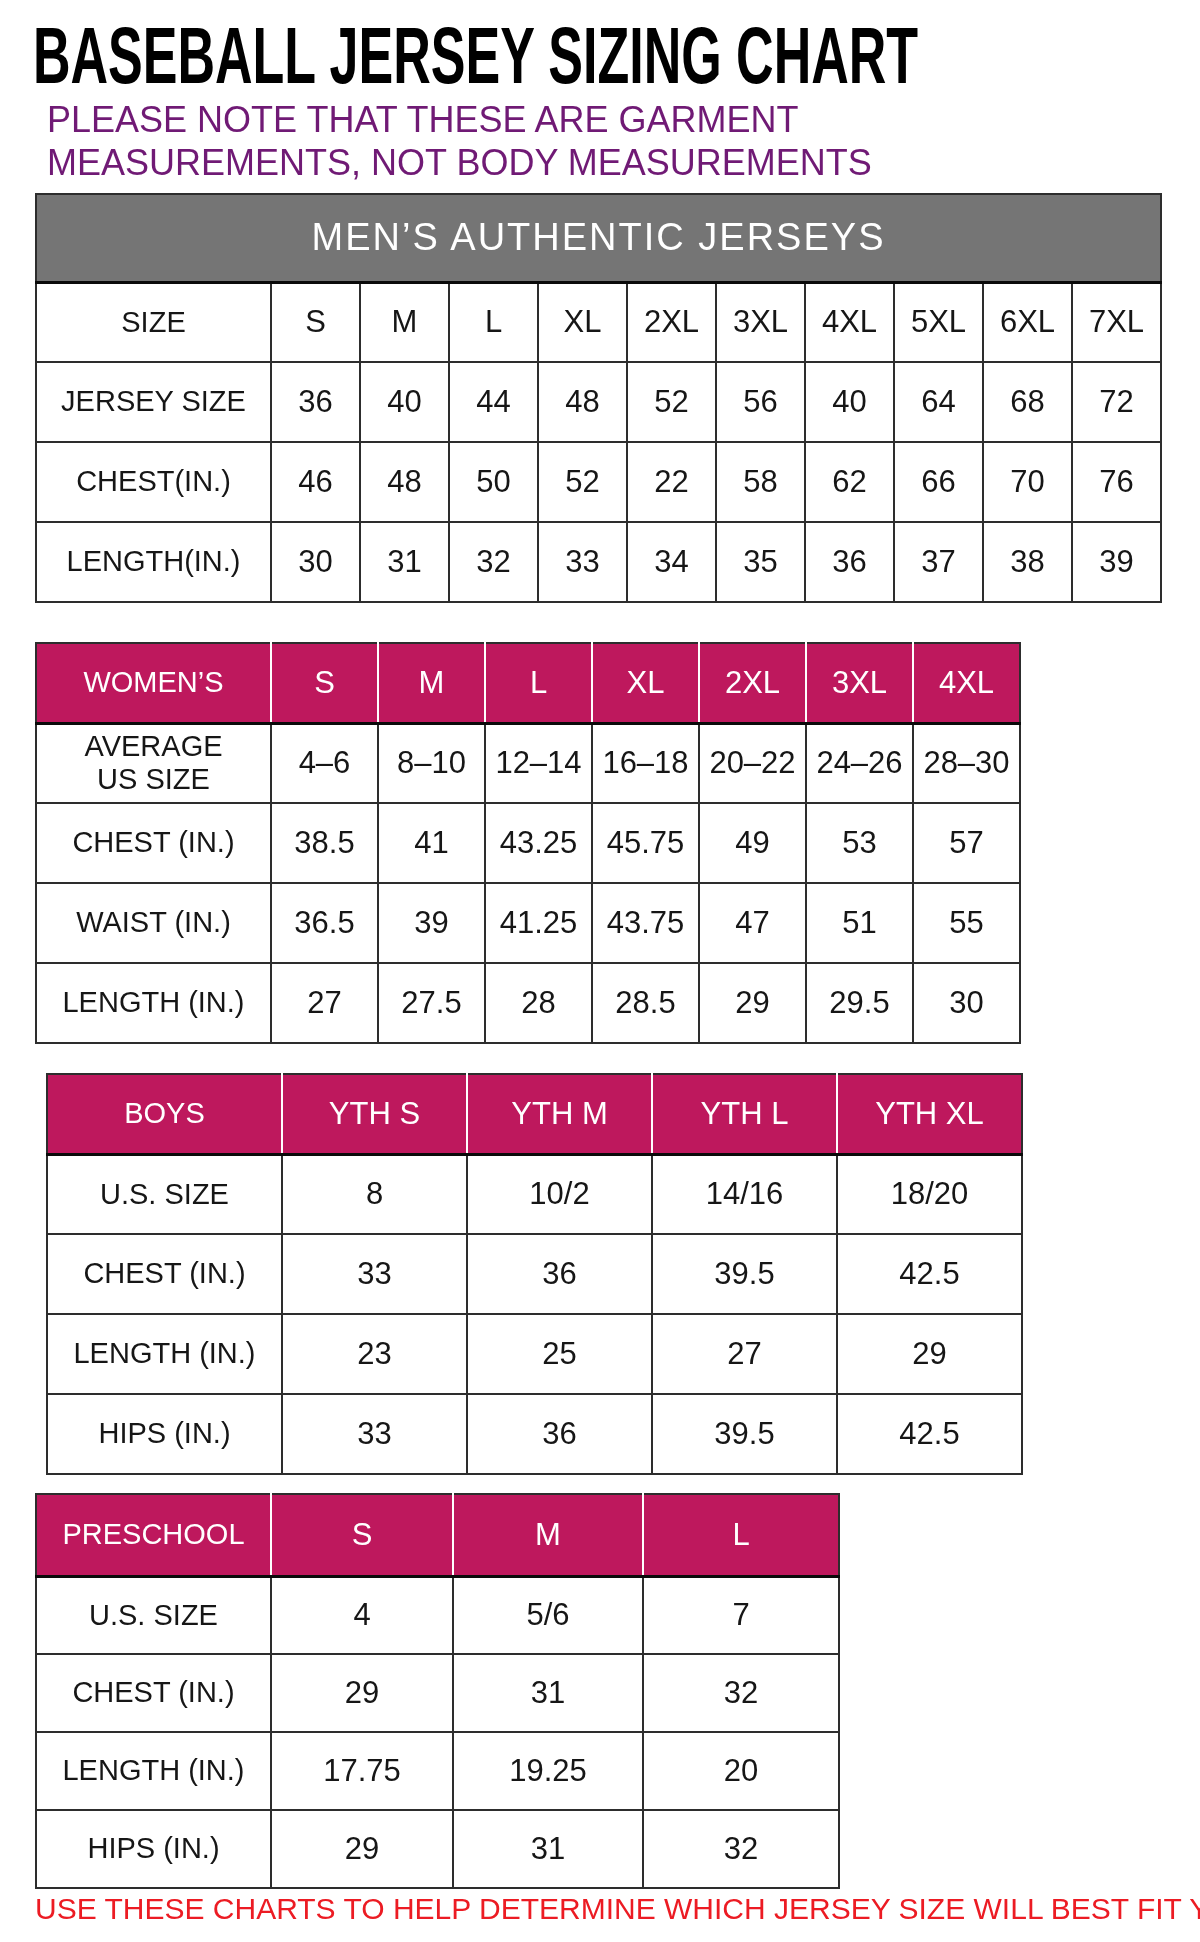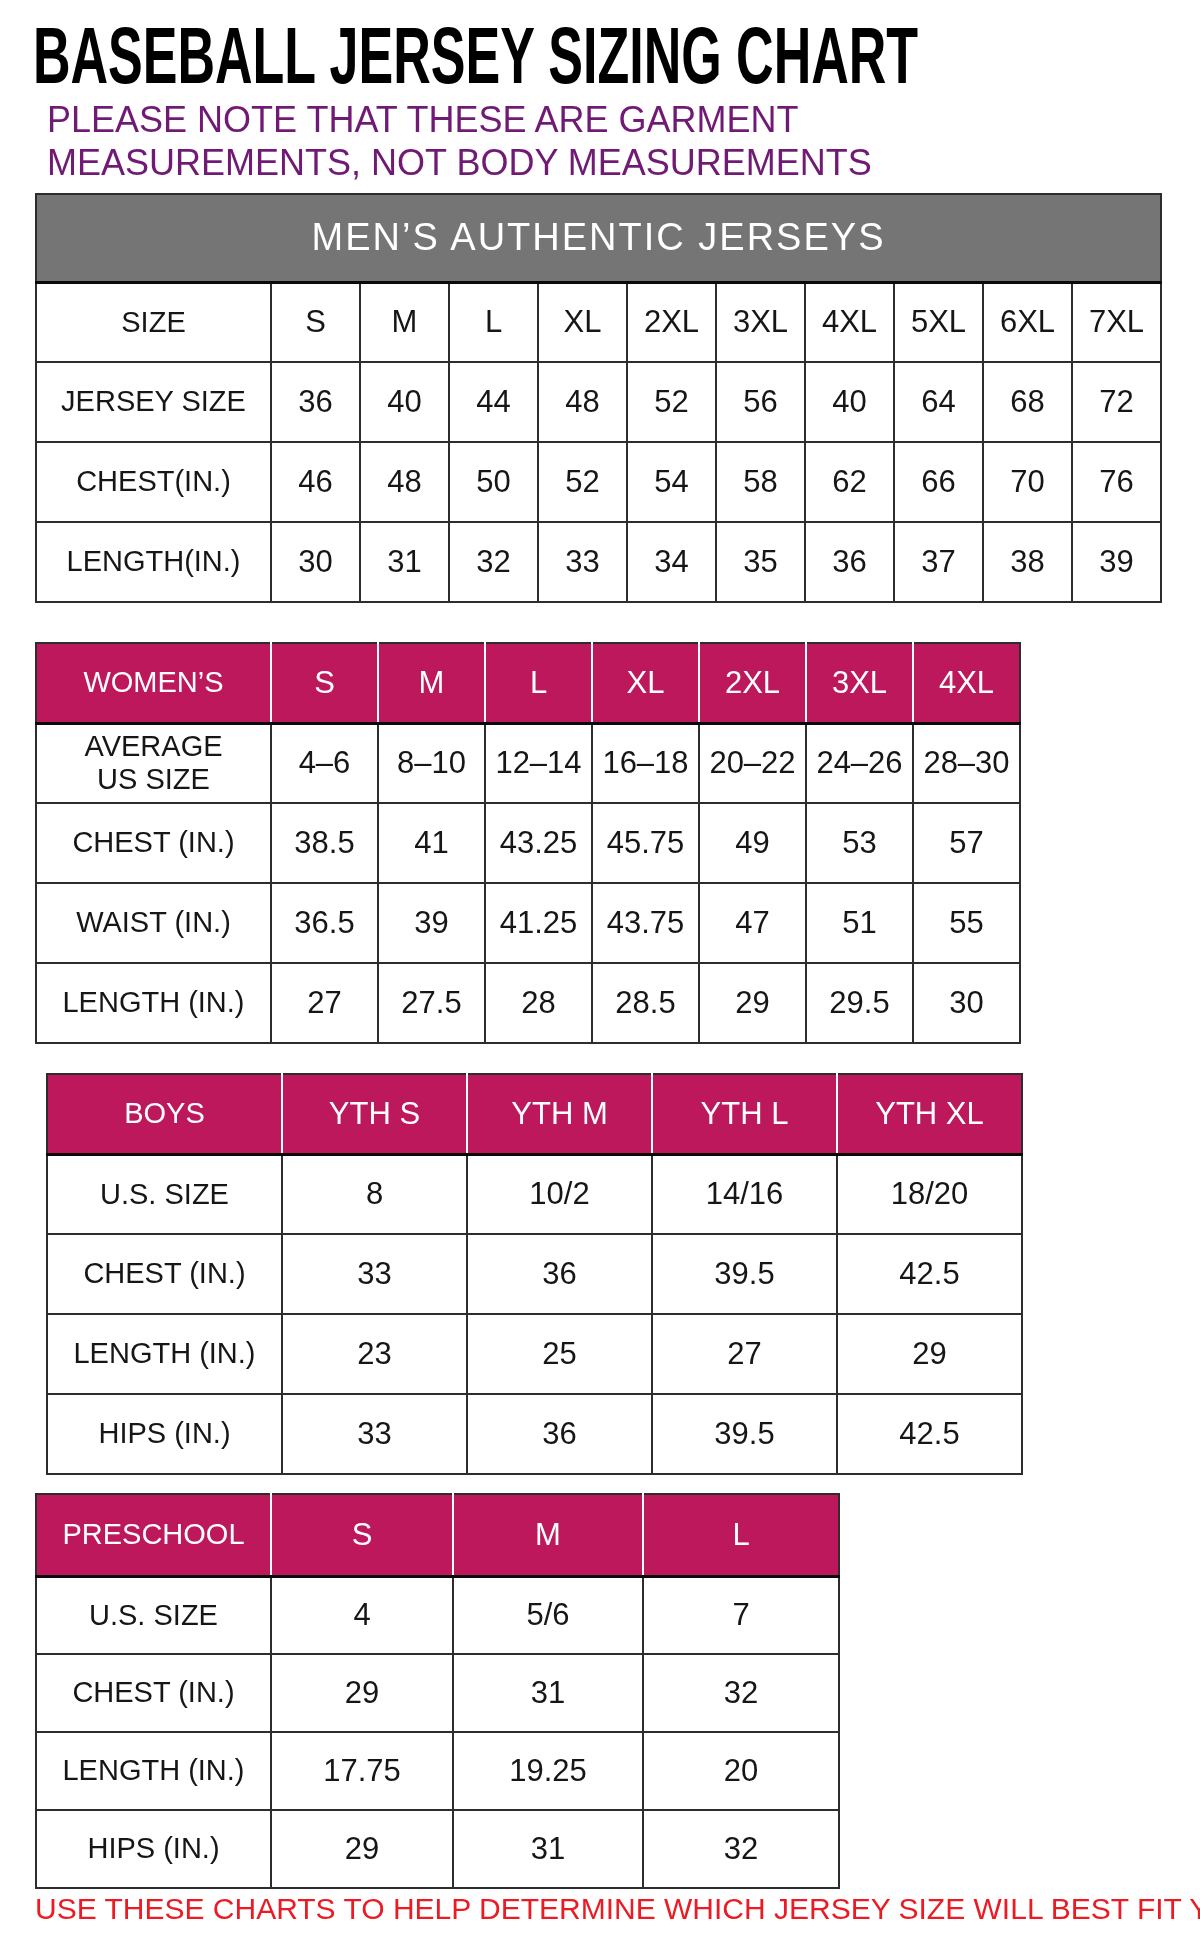--- a/index.html
+++ b/index.html
@@ -104,21 +104,21 @@
         <td class="data-cell">64</td>
         <td class="data-cell">68</td>
         <td class="data-cell">72</td>
       </tr>
       <tr>
         <td class="label-cell">CHEST(IN.)</td>
         <td class="data-cell">46</td>
         <td class="data-cell">48</td>
         <td class="data-cell">50</td>
         <td class="data-cell">52</td>
-        <td class="data-cell">54</td>
+        <td class="data-cell">22</td>
         <td class="data-cell">58</td>
         <td class="data-cell">62</td>
         <td class="data-cell">66</td>
         <td class="data-cell">70</td>
         <td class="data-cell">76</td>
       </tr>
       <tr>
         <td class="label-cell">LENGTH(IN.)</td>
         <td class="data-cell">30</td>
         <td class="data-cell">31</td>

